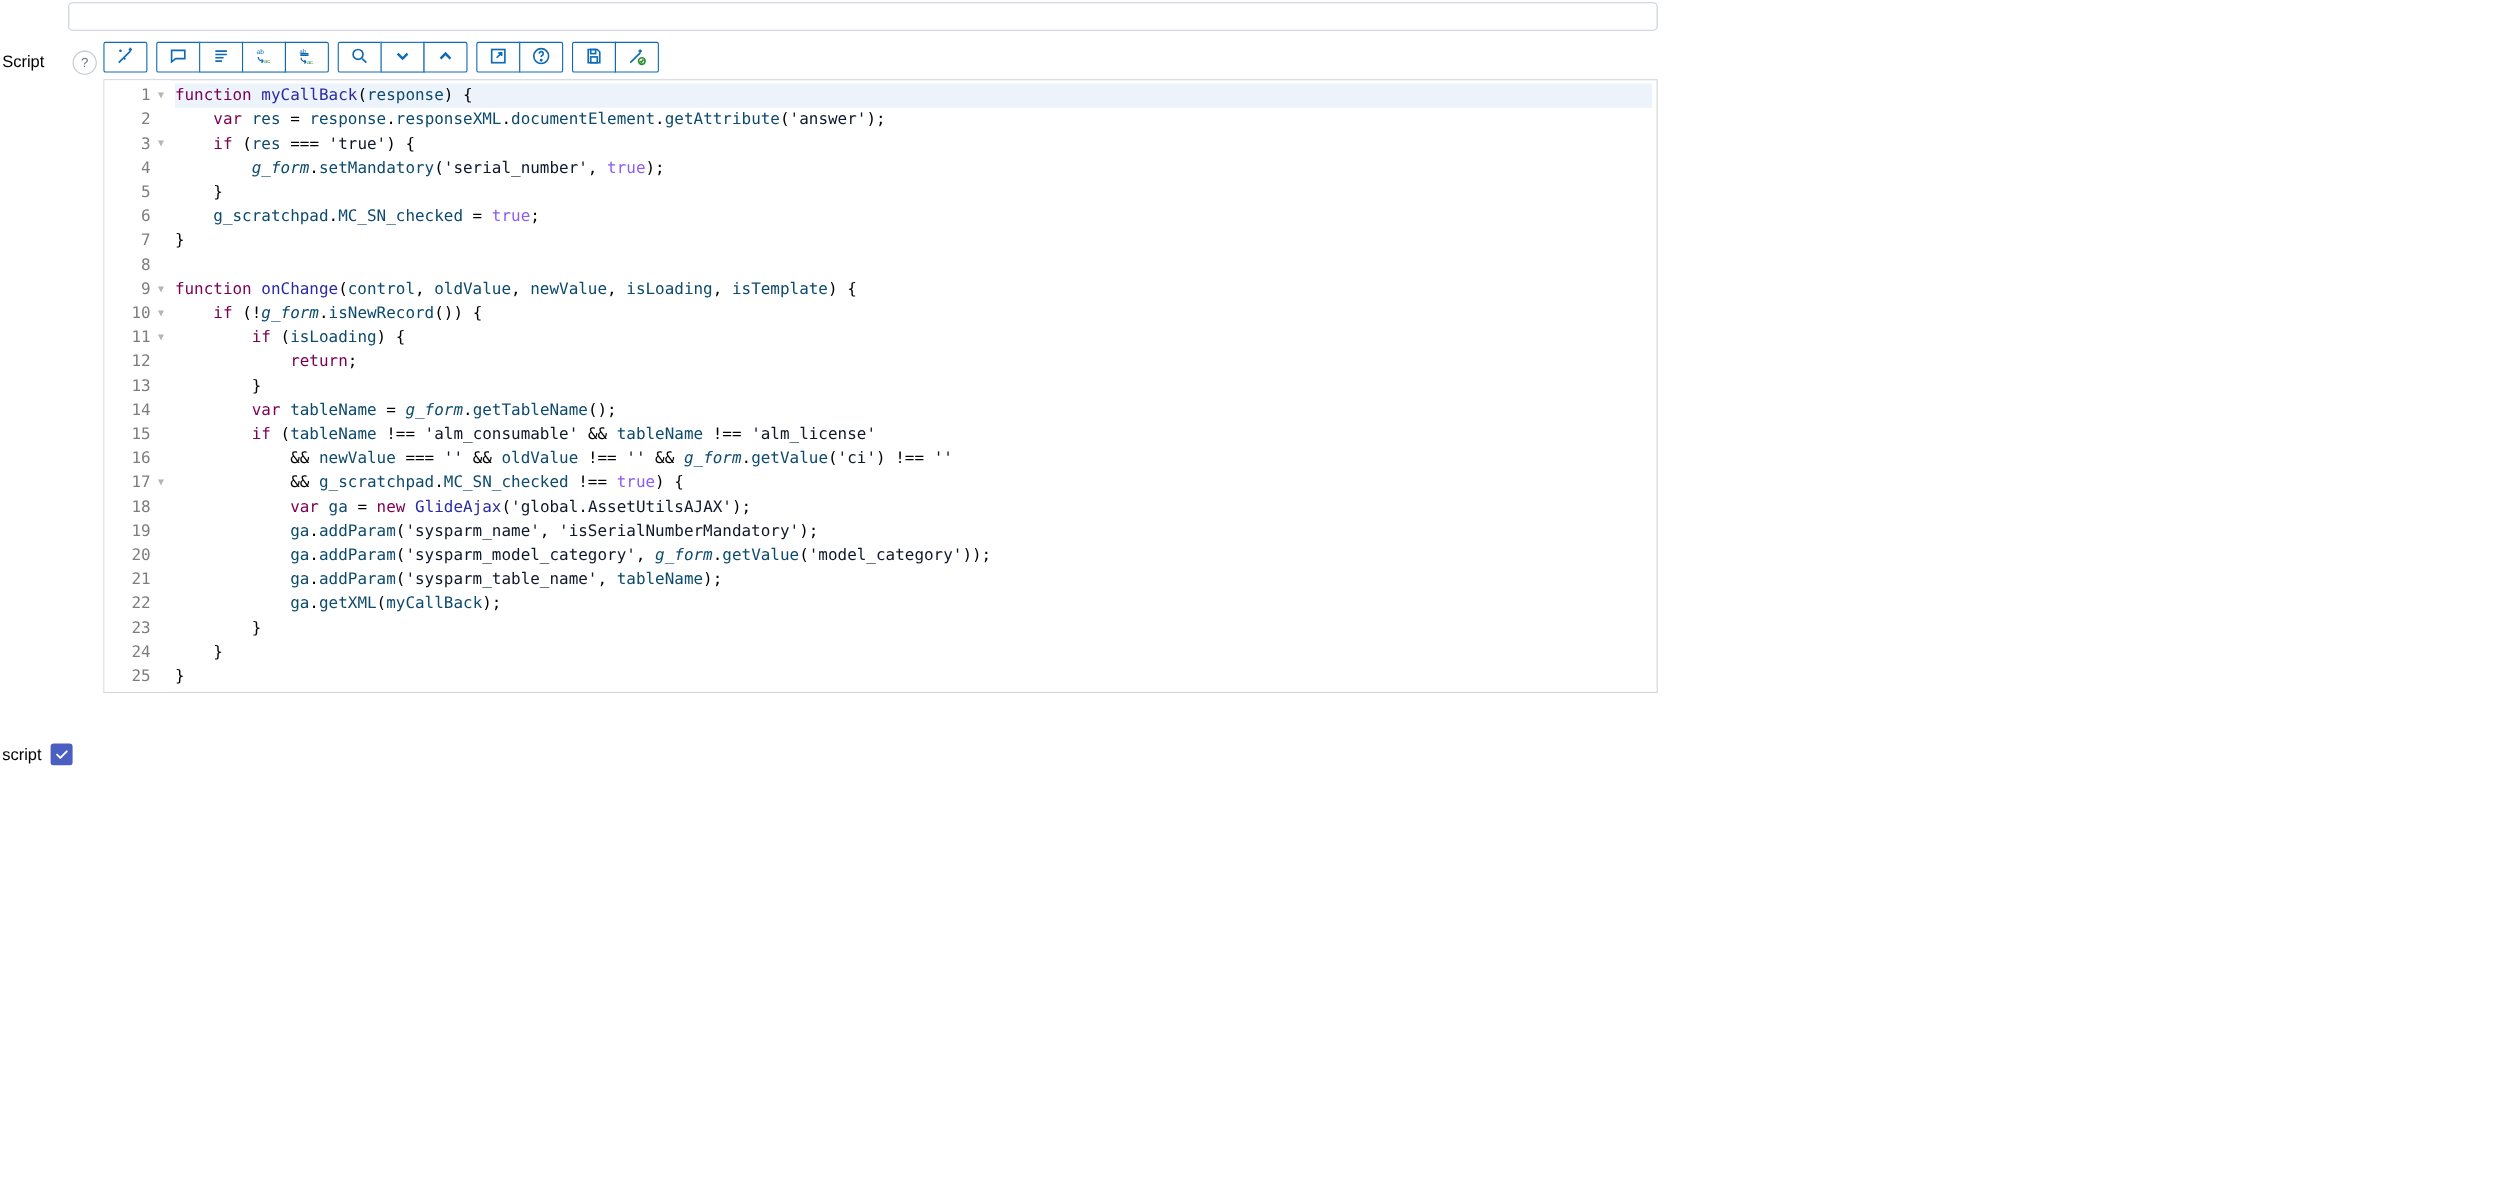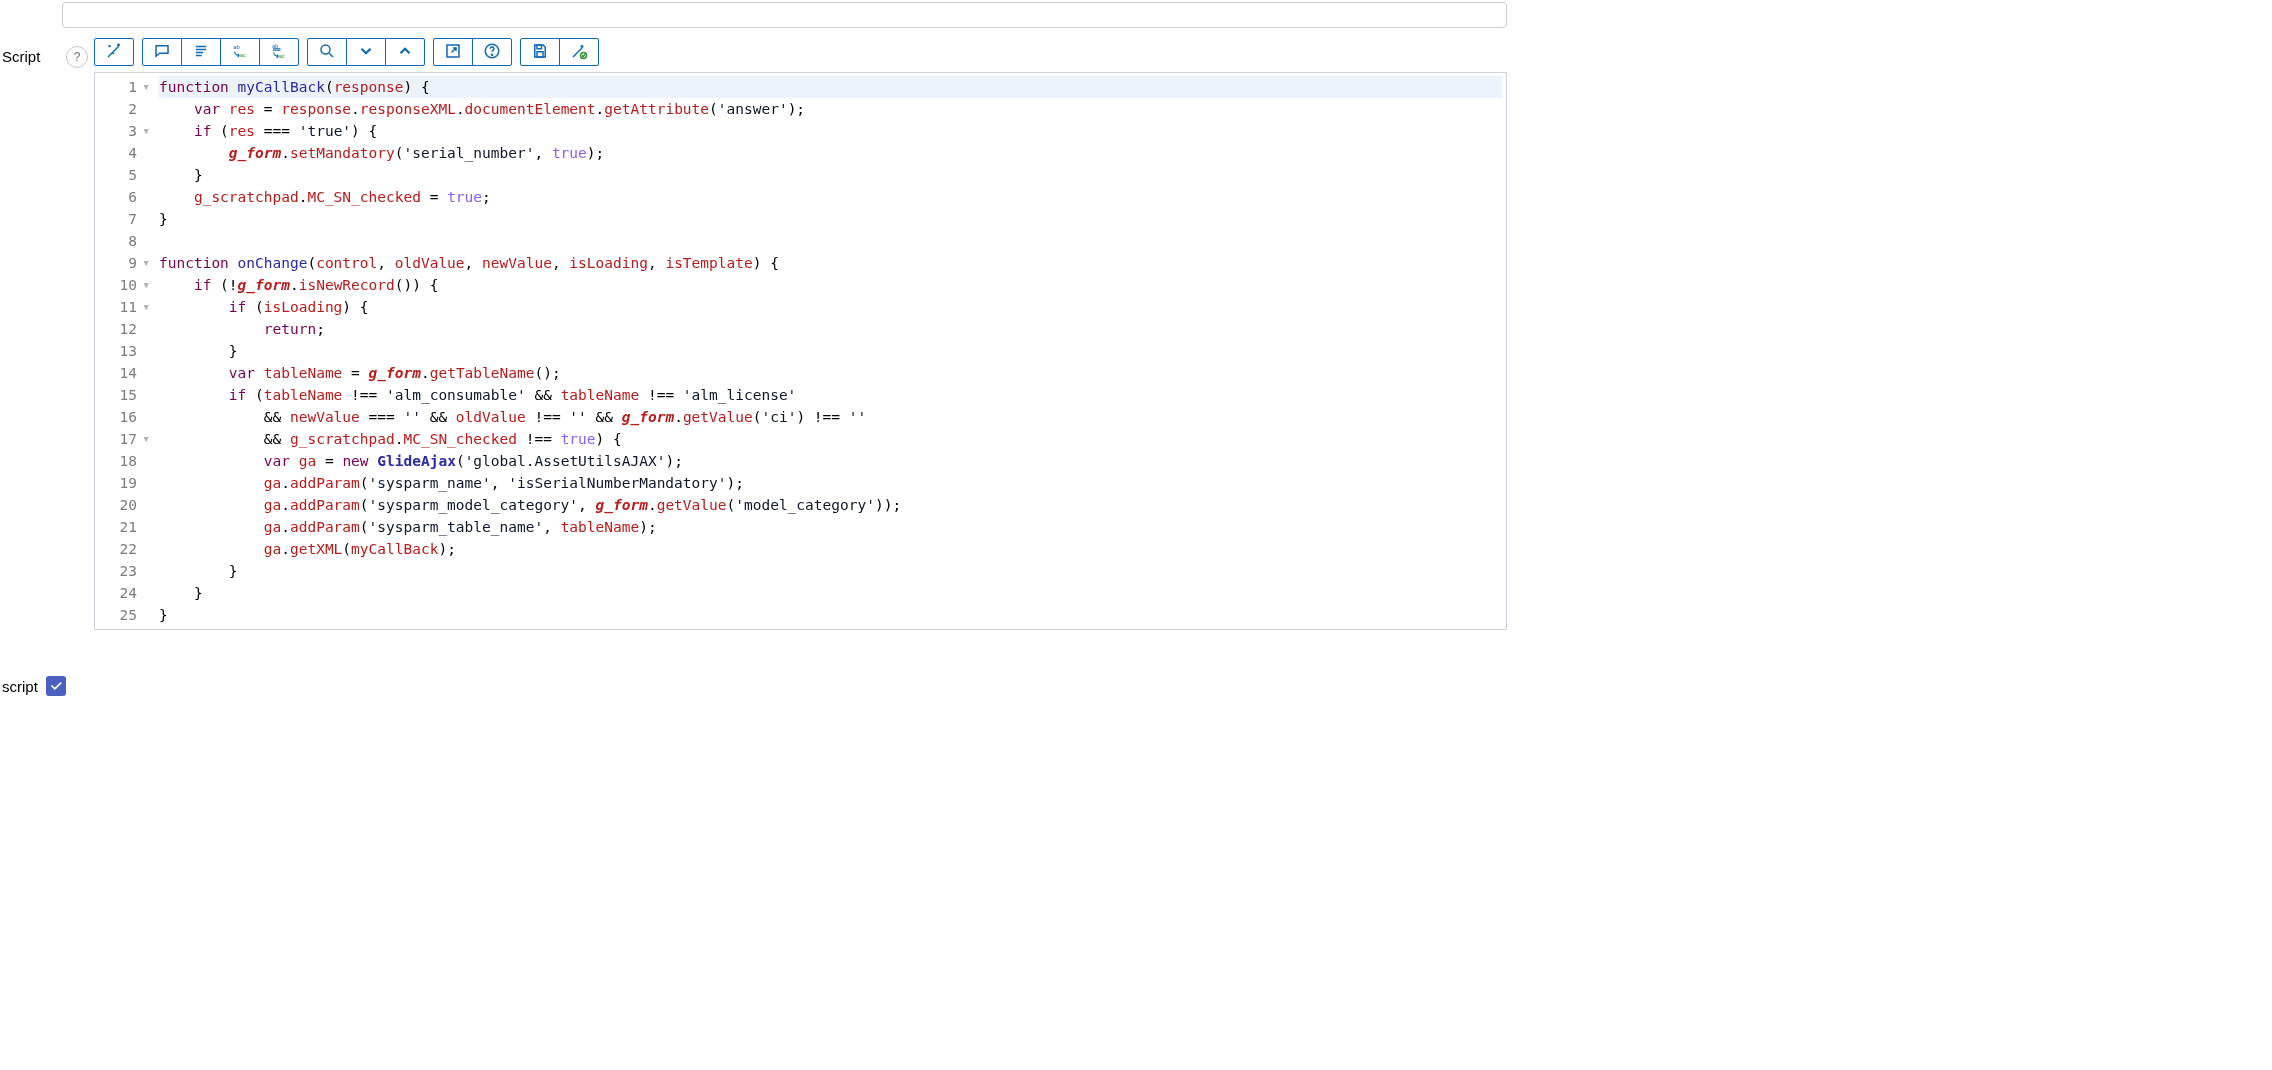--- a/index.html
+++ b/index.html
@@ -19,23 +19,23 @@
   .editor{border:1px solid #d0d4dc;margin-right:8px}
   .editor-inner{display:flex;font-family:Menlo,Consolas,"DejaVu Sans Mono",monospace;font-size:14.5px;line-height:22px}
   .gutter{background:#fff;color:#7d7d7d;text-align:right;padding:3px 6px 3px 10px;user-select:none;min-width:44px}
   .gutter .gl{height:22px;display:flex;justify-content:flex-end;align-items:center;white-space:pre}
   .fold{color:#b5b5b5;font-size:9px;padding-left:4px;width:8px;display:inline-block}
   .code{flex:1;padding:3px 4px;white-space:pre;overflow:auto}
   .cl{height:22px}
   .hl{background:#ecf3fb}
   .kw{color:#7b0052;font-weight:normal}
   .fn{color:#2a2aa5}
-  .id{color:#b91c1c}
+  .id{color:#0c4a6e}
   .it{font-style:italic}
-  .bld{font-weight:bold}
+  .bld{font-weight:normal}
   .str{color:#0f172a}
   .num{color:#8b5cf6}
   .pun{color:#000}
   .footer-row{display:flex;align-items:center;margin-top:46px;margin-left:2px;font-size:15px}
   .chk{width:20px;height:20px;border-radius:3px;background:#4b5fc1;display:inline-flex;align-items:center;justify-content:center;margin-left:8px}
   .chk svg{width:14px;height:14px;stroke:#fff}
 </style>
 </head>
 <body>
 

